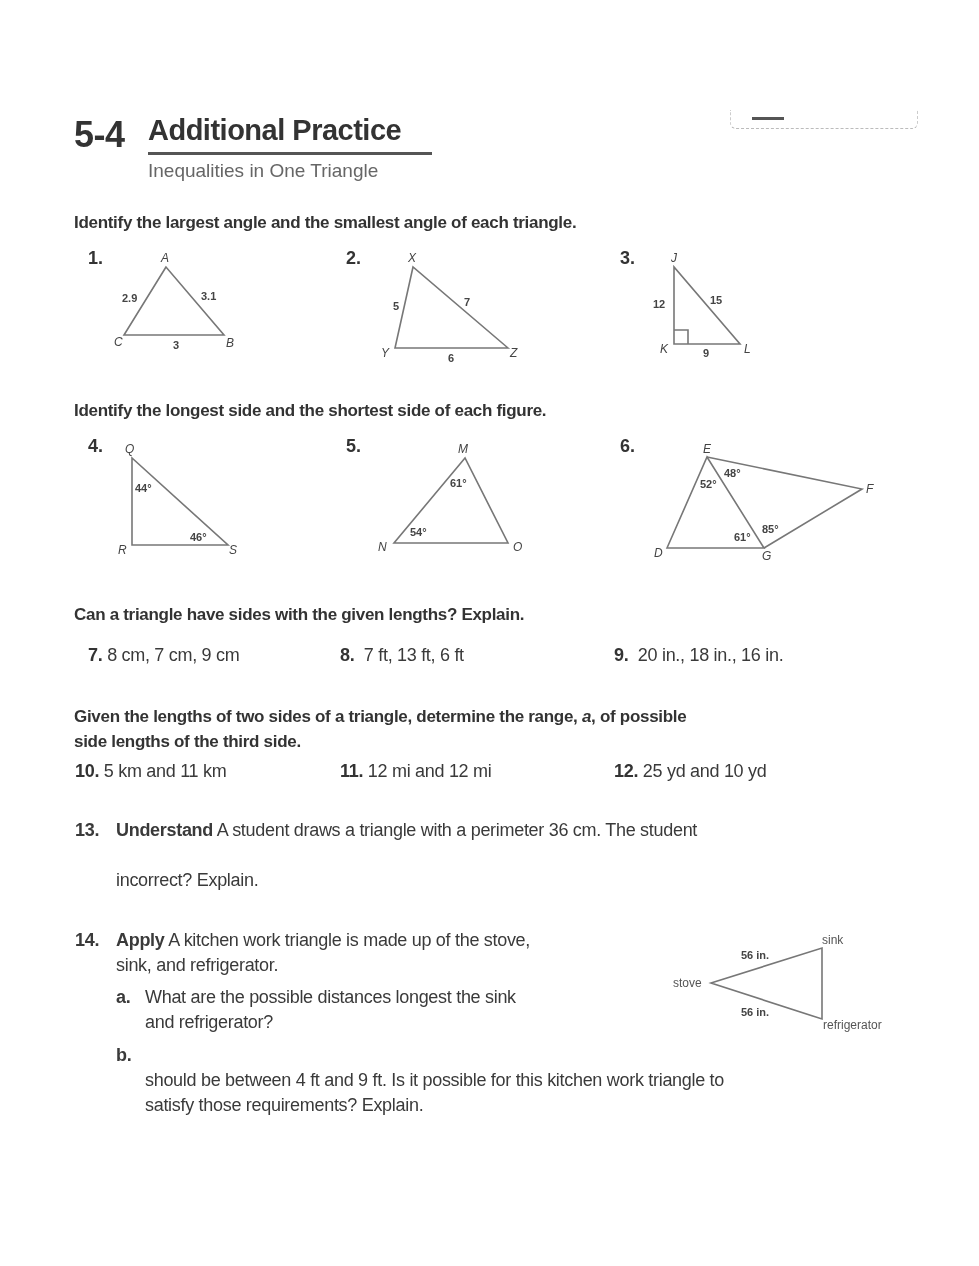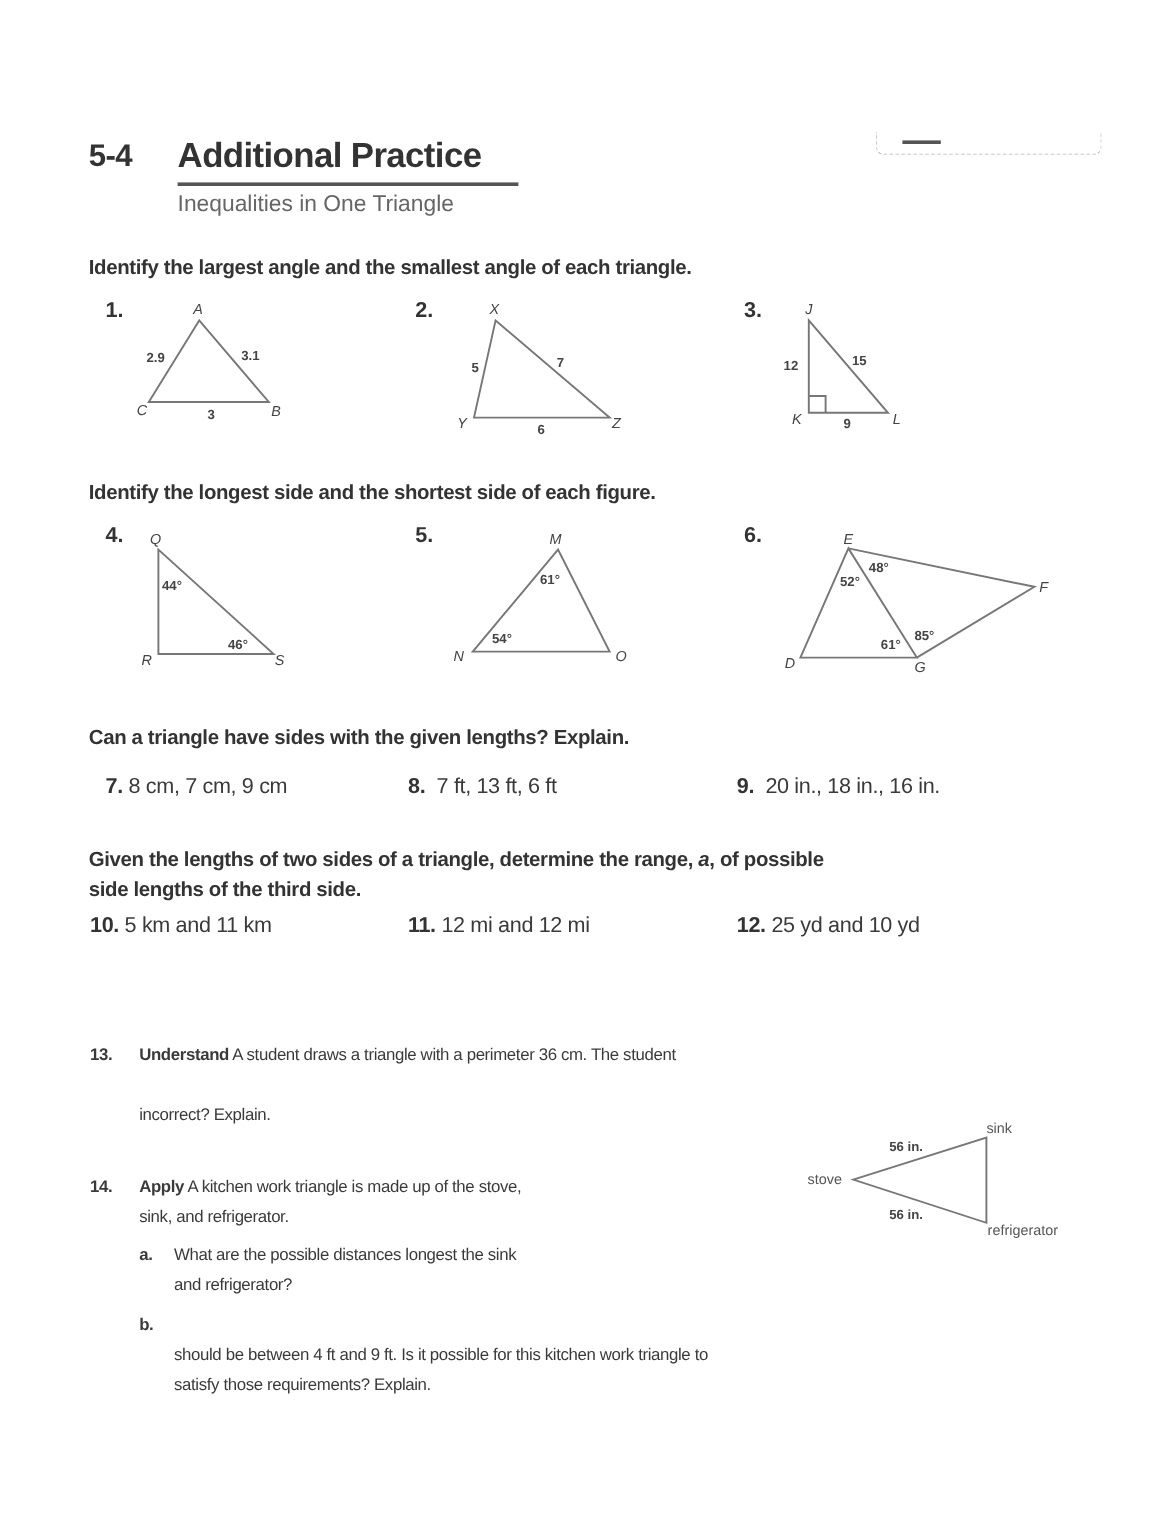--- a/index.html
+++ b/index.html
@@ -1,30 +1,30 @@
 <!DOCTYPE html>
 <html><head>
 <meta charset="utf-8">
 <style>
   html, body { margin:0; padding:0; background:#ffffff; }
   body { width:979px; height:1266px; position:relative; overflow:hidden;
          font-family:"Liberation Sans", "DejaVu Sans", sans-serif; color:#3a3a3a; }
   .abs { position:absolute; }
-  .title-num { left:74px; top:114px; font-size:26px; font-weight:bold; color:#333; letter-spacing:-0.5px; }
+  .title-num { left:74px; top:114px; font-size:36px; font-weight:bold; color:#333; letter-spacing:-0.5px; }
   .title { left:148px; top:114px; font-size:29px; font-weight:bold; color:#333; letter-spacing:-0.5px;text-align:right; }
   .title-rule { left:148px; top:152px; width:284px; height:3px; background:#555; }
   .subtitle { left:148px; top:160px; font-size:19px; color:#666; }
   .namebox { left:730px; top:110px; width:186px; height:18px; border-bottom:1.5px dashed #bbb;
              border-left:1.5px dashed #ccc; border-right:1.5px dashed #ccc; border-radius:0 0 6px 6px; }
   .namebox-mark { left:752px; top:117px; width:32px; height:3px; background:#555; }
   .heading { font-size:17px; font-weight:bold; color:#333; letter-spacing:-0.3px; }
   .pnum { font-size:18px; font-weight:bold; color:#333; }
   .item { font-size:18px; color:#3a3a3a; letter-spacing:-0.3px; }
   .item b { color:#333; }
-  .para { font-size:14px; color:#3a3a3a; line-height:25px; letter-spacing:-0.3px;margin-top:48px; }
+  .para { font-size:18px; color:#3a3a3a; line-height:25px; letter-spacing:-0.3px; }
   svg text { font-family:"Liberation Sans", "DejaVu Sans", sans-serif; }
   .lbl { font-size:12px; font-style:italic; fill:#444; }
   .val { font-size:11px; font-weight:bold; fill:#444; }
   .shape { stroke:#777; stroke-width:1.6; fill:none; }
 </style>
 </head>
 <body>
 
 <div class="abs title-num">5-4</div>
 <div class="abs title">Additional Practice</div>

